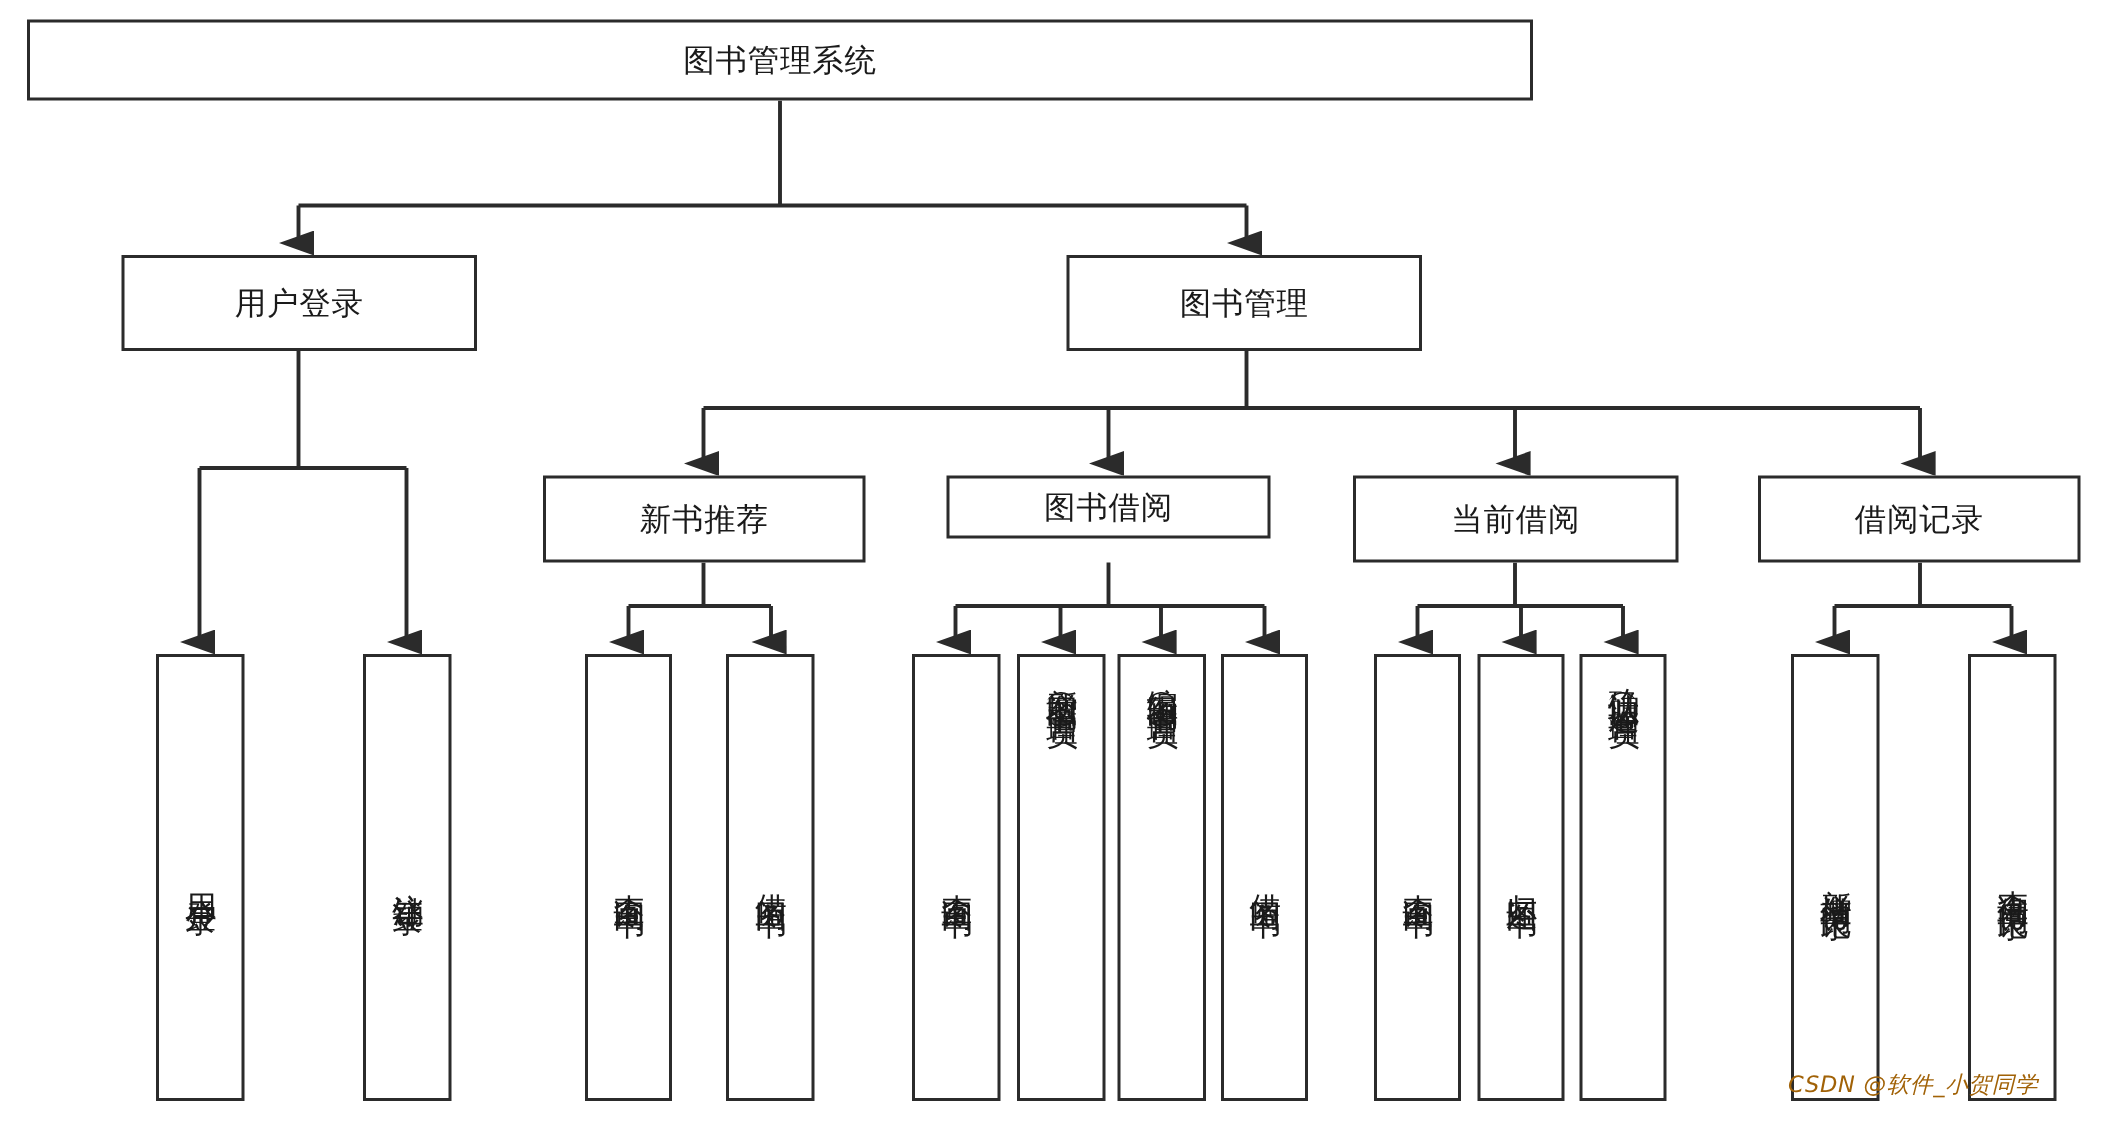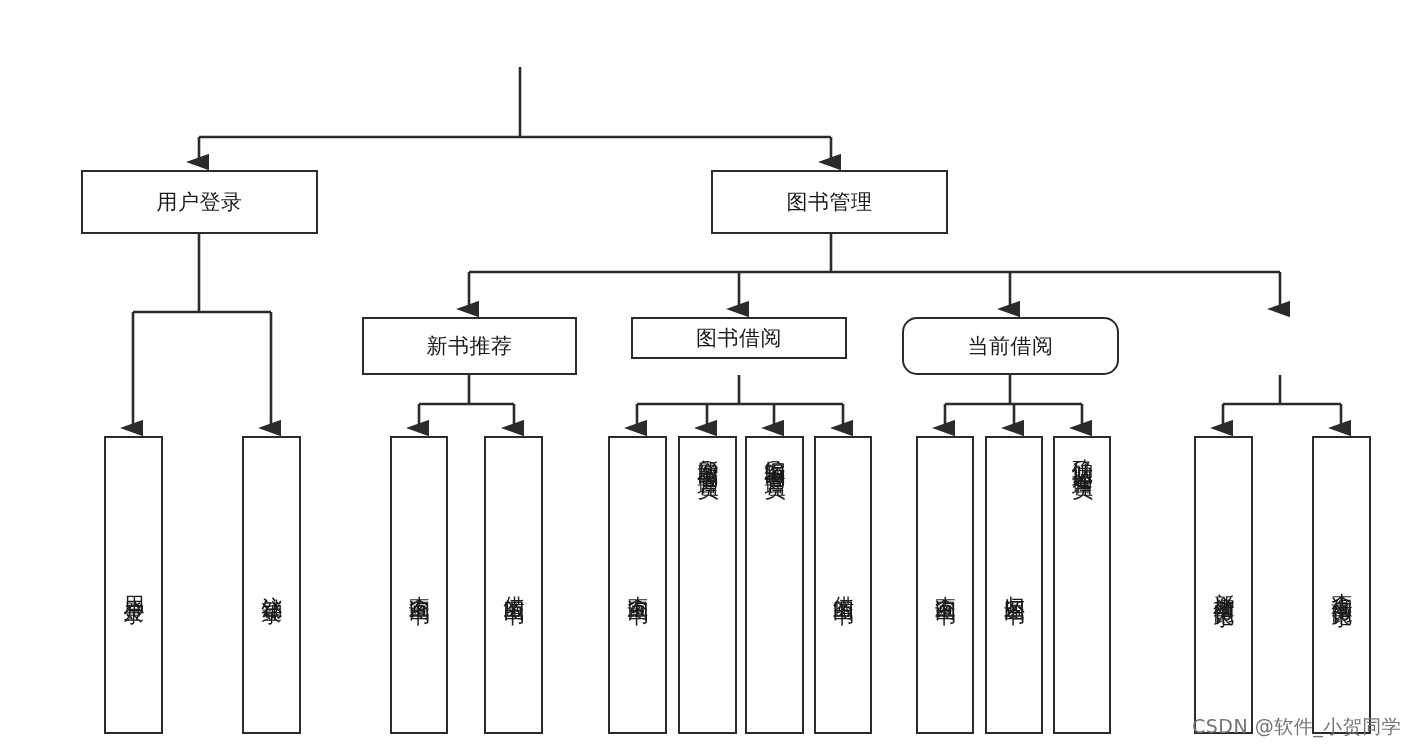--- a/index.html
+++ b/index.html
@@ -61,25 +61,26 @@
     align-items: center !important;
   }
   .leaf-top {
     align-items: flex-start !important;
   }
   .leaf-top .node-label {
     margin-top: 4px;
   }
   .watermark {
     position: absolute;
-    color: #737373;
-    font-size: 19px;
+    color: #a16207;
+    font-size: 15px;
     white-space: nowrap;
     user-select: none;
     letter-spacing: 0.5px;
+    font-style: italic;
   }
 </style>
 </head>
 <body>
 
 <div id="diagram-root">
 
   <svg id="flow-svg" viewBox="0 0 1405 747" xmlns="http://www.w3.org/2000/svg">
     <defs>
       <marker id="arrow" markerWidth="10" markerHeight="10" refX="3.2" refY="4" orient="auto" markerUnits="strokeWidth">
@@ -128,36 +129,42 @@
       <path d="M1014,404 L1014,428" marker-end="url(#arrow)"></path>
       <path d="M1082,404 L1082,428" marker-end="url(#arrow)"></path>
 
       <path d="M1280,375 L1280,404"></path>
       <path d="M1223,404 L1341,404"></path>
       <path d="M1223,404 L1223,428" marker-end="url(#arrow)"></path>
       <path d="M1341,404 L1341,428" marker-end="url(#arrow)"></path>
     </g>
   </svg>
 
+  <div class="node-box" id="node-root" style="left: 18px; top: 13px; width: 1004px; height: 54px;">
+    <span class="node-label">图书管理系统</span>
+  </div>
 
   <div class="node-box" id="node-l2-0" style="left: 81px; top: 170px; width: 237px; height: 64px;">
     <span class="node-label">用户登录</span>
   </div>
   <div class="node-box" id="node-l3-0" style="left: 362px; top: 317px; width: 215px; height: 58px;">
     <span class="node-label">新书推荐</span>
   </div>
 
   <div class="node-box" id="node-l2-1" style="left: 711px; top: 170px; width: 237px; height: 64px;">
     <span class="node-label">图书管理</span>
   </div>
   <div class="node-box" id="node-l3-1" style="left: 631px; top: 317px; width: 216px; height: 42px;">
     <span class="node-label">图书借阅</span>
   </div>
-  <div class="node-box" id="node-l3-2" style="left: 902px; top: 317px; width: 217px; height: 58px; border-radius: 15px;">
+  <div class="node-box" id="node-l3-2" style="left: 902px; top: 317px; width: 217px; height: 58px;">
     <span class="node-label">当前借阅</span>
+  </div>
+  <div class="node-box" id="node-l3-3" style="left: 1172px; top: 317px; width: 215px; height: 58px;">
+    <span class="node-label">借阅记录</span>
   </div>
 
   <div class="node-box leaf leaf-center" id="node-leaf-0" style="left: 104px; top: 436px; width: 59px; height: 298px;">
     <span class="node-label">用户登录</span>
   </div>
   <div class="node-box leaf leaf-center" id="node-leaf-1" style="left: 242px; top: 436px; width: 59px; height: 298px;">
     <span class="node-label">注销登录</span>
   </div>
   <div class="node-box leaf leaf-center" id="node-leaf-2" style="left: 390px; top: 436px; width: 58px; height: 298px;">
     <span class="node-label">查询图书</span>

